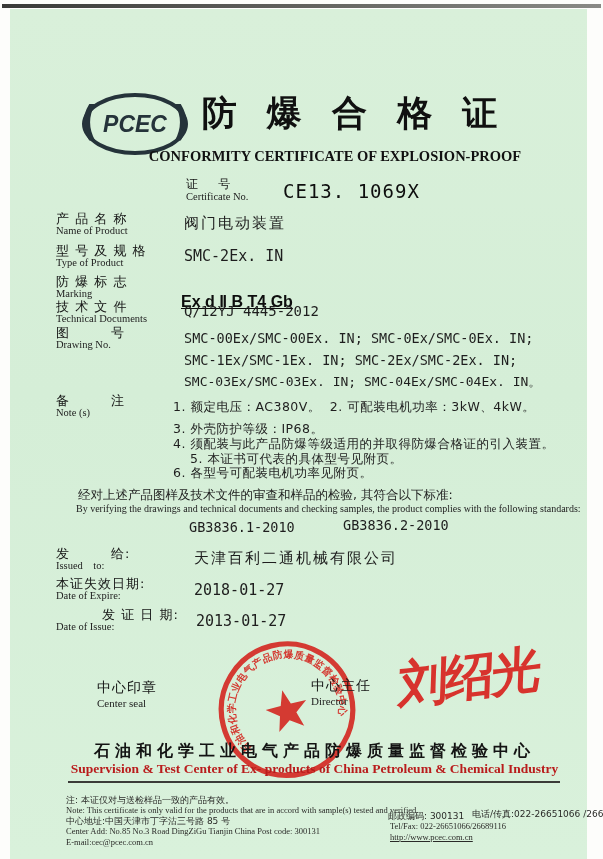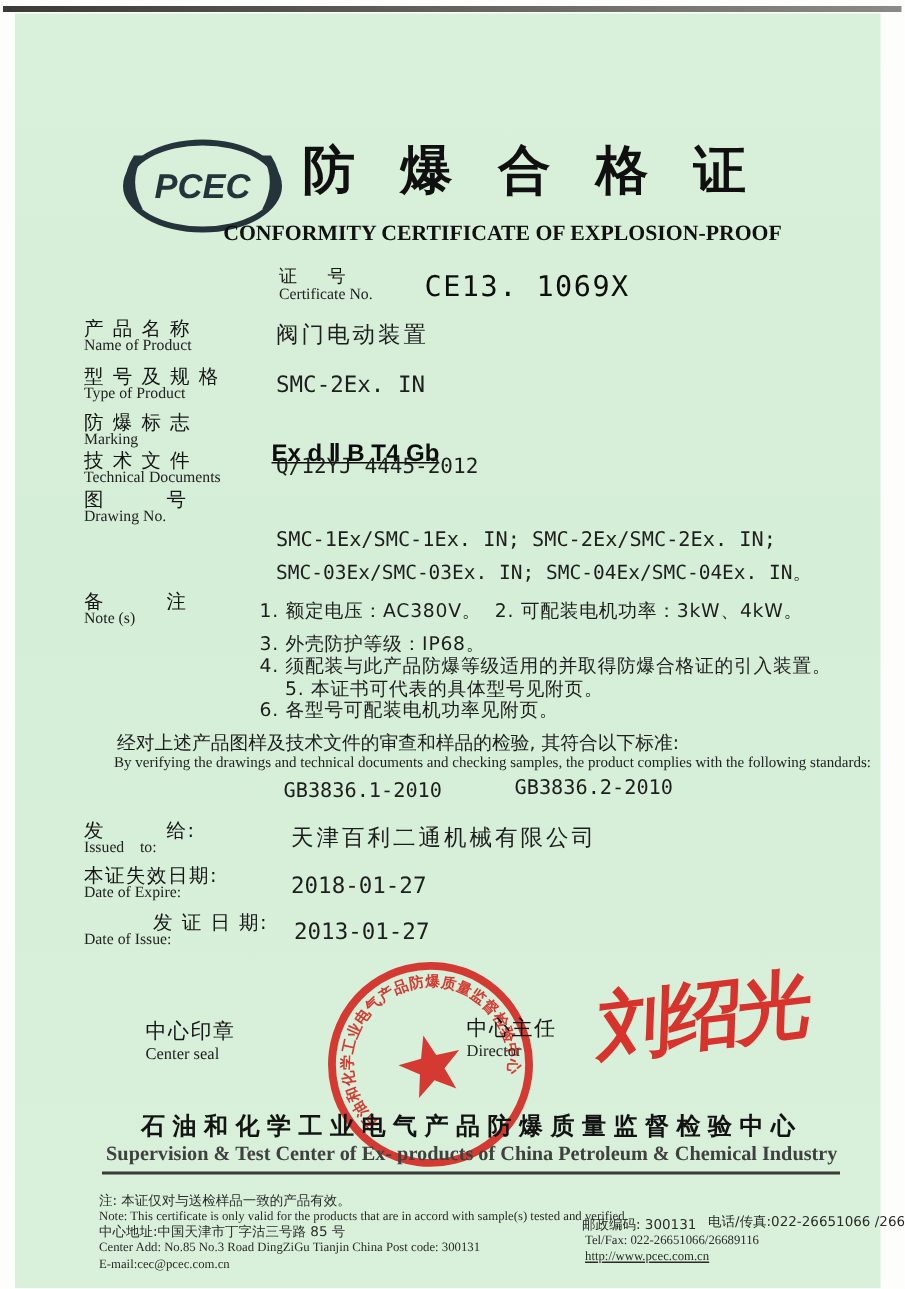--- a/index.html
+++ b/index.html
@@ -27,21 +27,21 @@
   .certno{font-size:19px;letter-spacing:1px;color:#0e0e0e;}
   .marking-val{font-family:"Liberation Sans",sans-serif;font-weight:bold;font-size:16px;color:#0d0d0d;}
   .note-line{font-size:12.5px;letter-spacing:.5px;}
   .std{font-size:13.5px;}
   .stamp-wrap{left:190px;top:623px;width:146px;height:146px;transform:rotate(-14deg);opacity:.92;}
   .sig{left:398px;top:644px;font-size:50px;font-weight:bold;color:#d8241f;
        transform:rotate(-7deg) skewX(-9deg);letter-spacing:-3px;opacity:.92;}
   .org-zh{left:62px;top:741px;width:505px;text-align:center;font-size:16px;font-weight:bold;
           letter-spacing:5px;color:#131313;}
   .org-en{left:62px;top:761px;width:505px;text-align:center;font-family:"Liberation Serif",serif;
-          font-weight:bold;font-size:13.5px;color:#404040;}
+          font-weight:bold;font-size:13.5px;color:#b91c1c;}
   .org-line{left:68px;top:781px;width:492px;height:2px;background:#3b3b38;}
   .foot{font-size:9px;color:#2a2a28;}
   .foot-en{font-family:"Liberation Serif",serif;font-size:8.5px;color:#2a2a28;}
   .u{text-decoration:underline;}
 </style>
 </head>
 <body>
 
 <div id="page">
   <div id="paper"></div>
@@ -70,20 +70,21 @@
   <div class="abs zh-label" style="left:56px;top:273px;">防 爆 标 志</div>
   <div class="abs en-label" style="left:56px;top:288px;">Marking</div>
   <div class="abs marking-val" style="left:181px;top:292px;text-decoration:underline;">Ex d Ⅱ B T4 Gb</div>
 
   <div class="abs zh-label" style="left:56px;top:298px;">技 术 文 件</div>
   <div class="abs en-label" style="left:56px;top:313px;">Technical Documents</div>
   <div class="abs mono" style="left:184px;top:303px;font-size:14px;">Q/12YJ 4445-2012</div>
 
   <div class="abs zh-label" style="left:56px;top:324px;">图        号</div>
   <div class="abs en-label" style="left:56px;top:339px;">Drawing No.</div>
+  <div class="abs mono" style="left:184px;top:330px;font-size:13.5px;">SMC-00Ex/SMC-00Ex. IN; SMC-0Ex/SMC-0Ex. IN;</div>
   <div class="abs mono" style="left:184px;top:352px;font-size:13.5px;">SMC-1Ex/SMC-1Ex. IN; SMC-2Ex/SMC-2Ex. IN;</div>
   <div class="abs mono" style="left:184px;top:373px;font-size:13px;">SMC-03Ex/SMC-03Ex. IN; SMC-04Ex/SMC-04Ex. IN。</div>
 
   <div class="abs zh-label" style="left:56px;top:392px;">备        注</div>
   <div class="abs en-label" style="left:56px;top:407px;">Note (s)</div>
   <div class="abs note-line" style="left:173px;top:399px;">1. 额定电压：AC380V。  2. 可配装电机功率：3kW、4kW。</div>
   <div class="abs note-line" style="left:173px;top:421px;">3. 外壳防护等级：IP68。</div>
   <div class="abs note-line" style="left:173px;top:436px;">4. 须配装与此产品防爆等级适用的并取得防爆合格证的引入装置。</div>
   <div class="abs note-line" style="left:173px;top:451px;margin-left:17px;">5. 本证书可代表的具体型号见附页。</div>
   <div class="abs note-line" style="left:173px;top:465px;">6. 各型号可配装电机功率见附页。</div>

